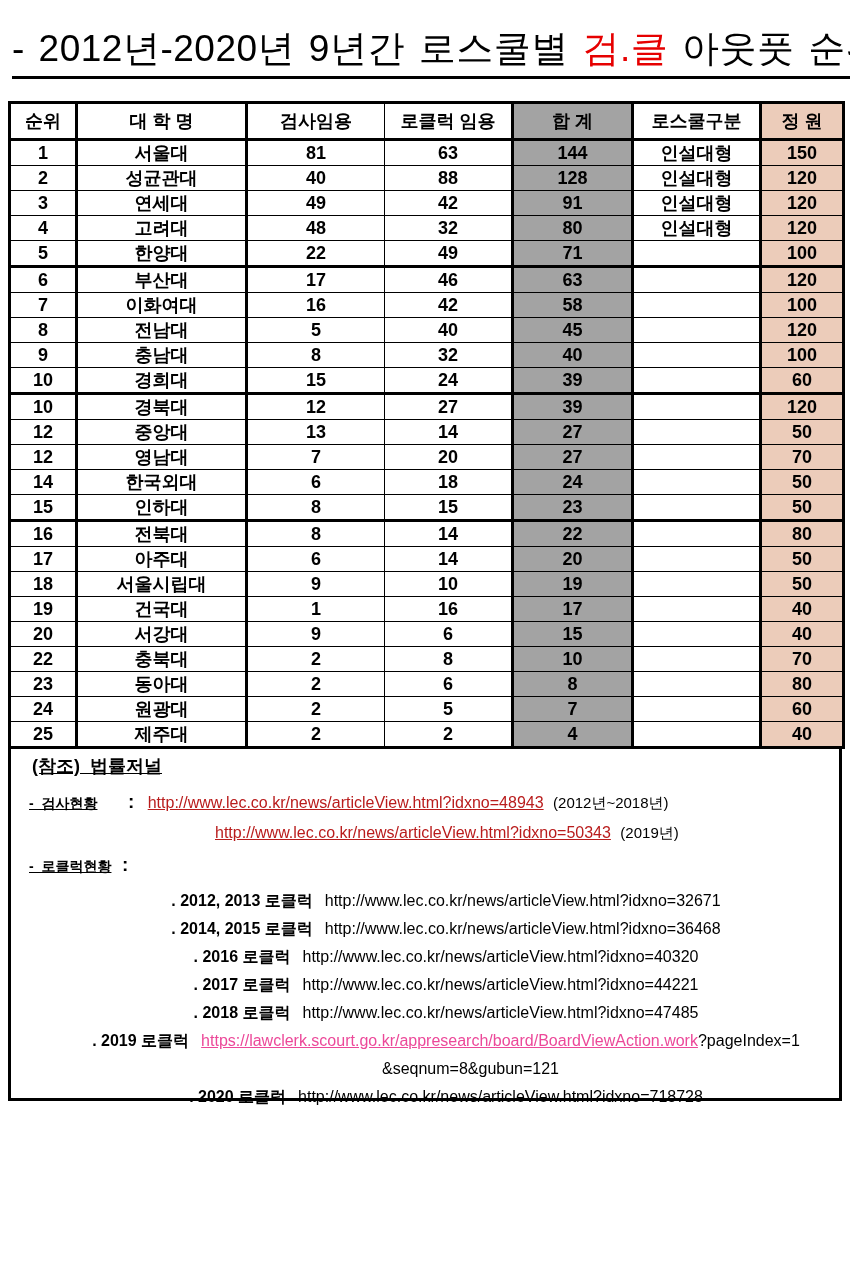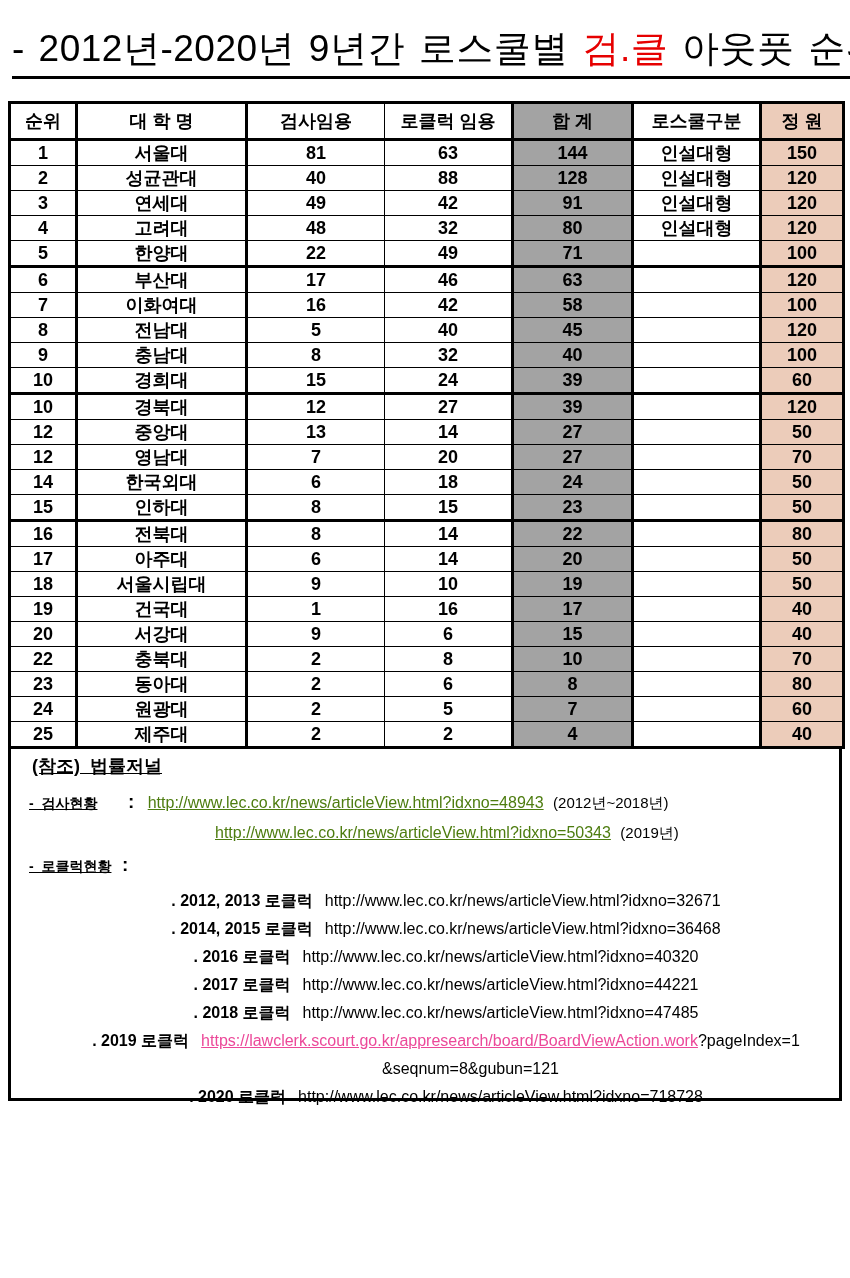--- a/index.html
+++ b/index.html
@@ -84,21 +84,21 @@
   .ref-label {
     font-size: 14px;
     font-weight: bold;
     text-decoration: underline;
     white-space: pre;
     margin-top: 8px;
   }
   .ref-colon { margin-left: 26px; font-size: 19px; font-weight: bold; }
   .clerk-colon { margin-left: 6px; font-size: 19px; font-weight: bold; }
   .blue-link {
-    color: #4d7c0f;
+    color: #b91c1c;
     text-decoration: underline;
     font-size: 16px;
     margin-left: 9px;
     white-space: pre;
   }
   .link-note { font-size: 15px; margin-left: 5px; white-space: pre; }
   .pros-line2 { margin: 11px 0 0 195px; }
   .clerk-line { margin: 11px 0 0 18px; }
   .clerk-list { margin-top: 15px; text-align: center; }
   .clerk-item { margin: 0 0 9px 42px; font-size: 16px; line-height: 19px; }

